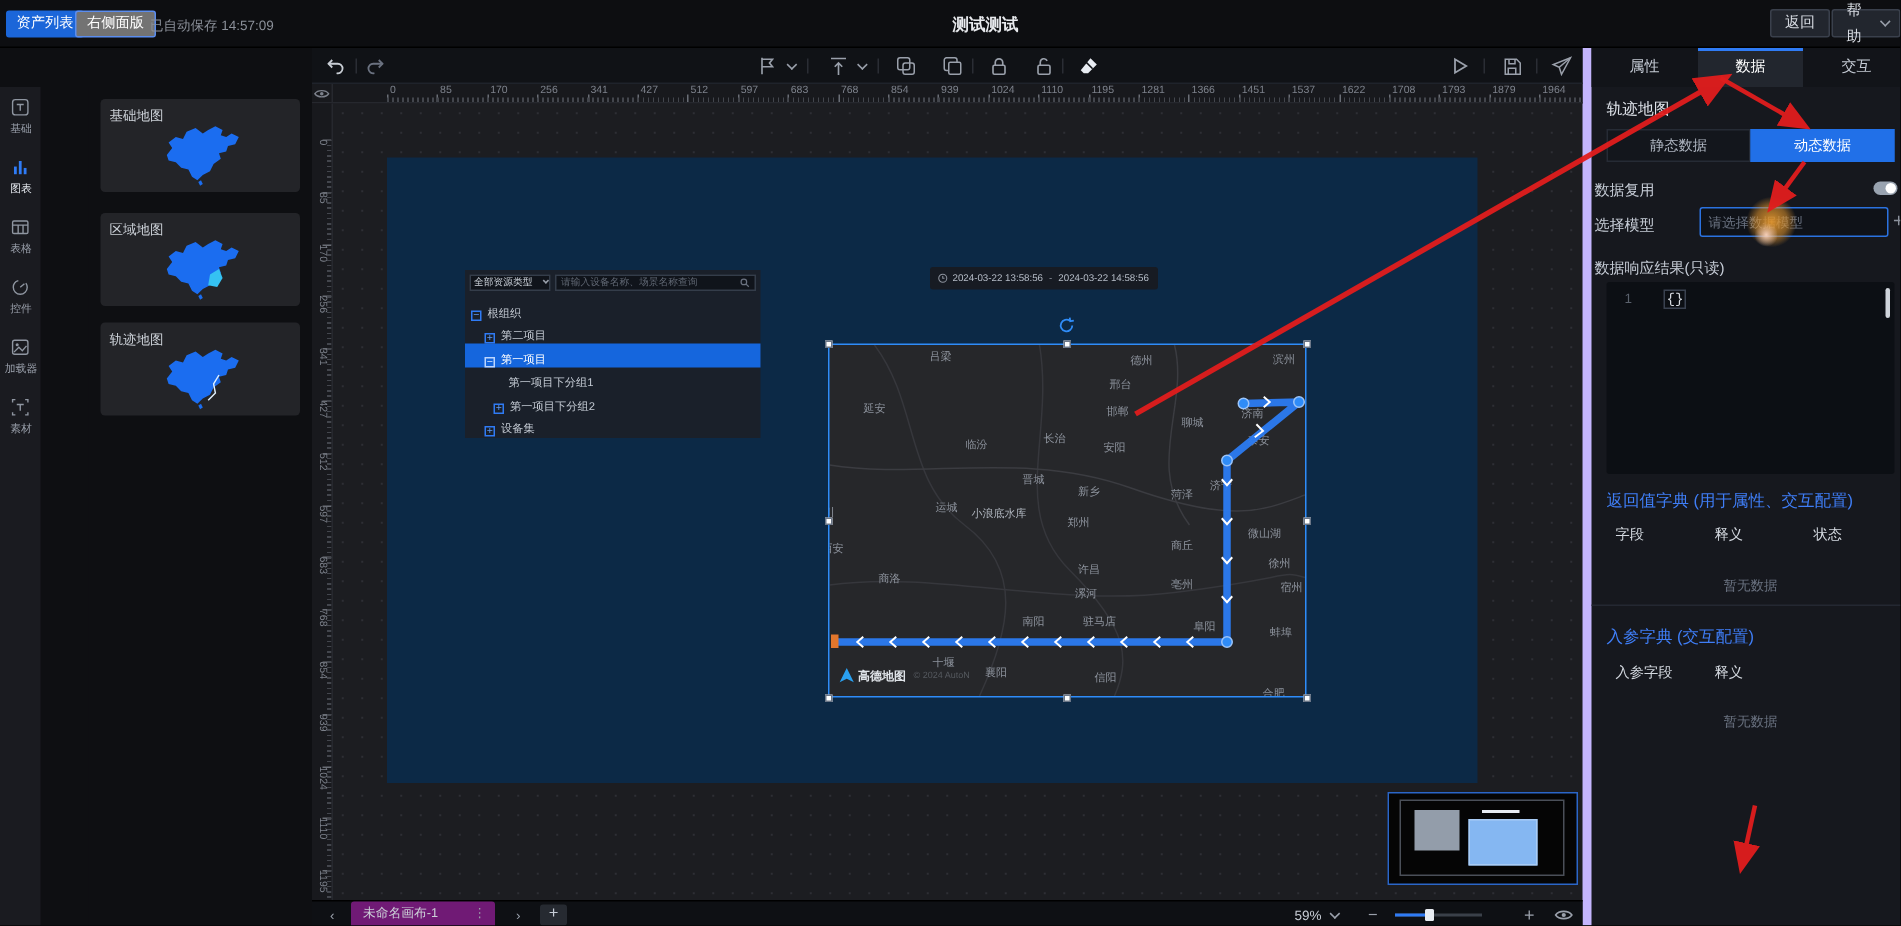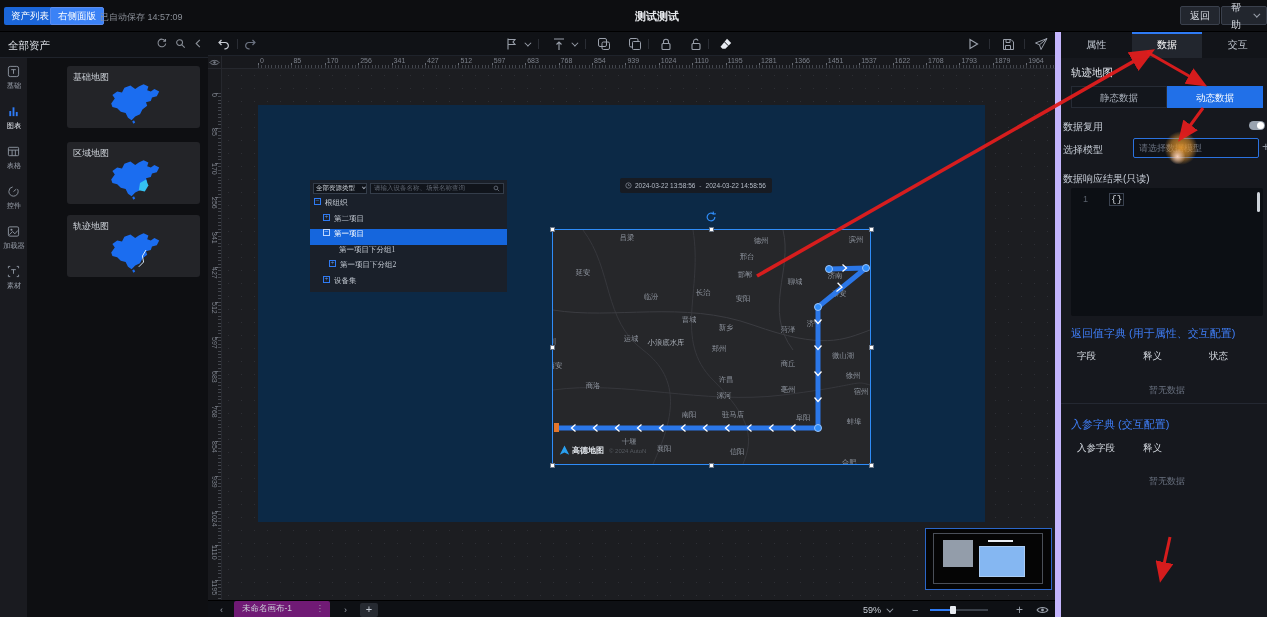--- a/index.html
+++ b/index.html
@@ -3,21 +3,21 @@
 <meta charset="utf-8">
 <style>
 * { margin:0; padding:0; box-sizing:border-box; }
 html,body { background:#000; }
 #app { position:relative; width:1267px; height:617px; overflow:hidden;
   font-family:"Liberation Sans","DejaVu Sans",sans-serif; background:#0e0f12; color:#c6ccd6; }
 
 
 .topbar { position:absolute; left:0; top:0; width:1267px; height:32px; background:#0d0e11; border-bottom:1px solid #000; z-index:10; }
 .tb-btn { position:absolute; top:7px; height:18px; padding:0 7px; font-size:9.5px; line-height:17px; color:#fff; background:#1b66d9; border-radius:2px; }
-.tb-btn.b2 { background:#3b82f6; border:1px solid #5b8def; line-height:15px; }
+.tb-btn.b2 { background:#737373; border:1px solid #5b8def; line-height:15px; }
 .tb-autosave { position:absolute; left:100px; top:11px; font-size:9px; color:#8b9099; }
 .tb-title { position:absolute; left:597px; top:9px; width:120px; text-align:center; font-size:11px; font-weight:bold; color:#e8eaee; }
 .tb-right { position:absolute; top:6px; height:19px; padding:0 9px; font-size:10px; line-height:17px; color:#d7dbe2; background:#22262e; border:1px solid #3a404c; border-radius:2px; display:flex; align-items:center; gap:4px; }
 .chev { display:inline-block; width:5px; height:5px; border-right:1.2px solid #9aa0ab; border-bottom:1.2px solid #9aa0ab; transform:rotate(45deg) translateY(-2px); }
 
 
 .asset-header { position:absolute; left:0; top:32px; width:208px; height:26px; background:#101216; border-bottom:1px solid #1f232b; z-index:5; }
 .asset-header .t { position:absolute; left:8px; top:7px; font-size:10.5px; color:#dde1e8; }
 .ah-icons { position:absolute; right:6px; top:6px; display:flex; gap:8px; color:#8b9099; }
 .nav-strip { position:absolute; left:0; top:58px; width:27px; height:559px; background:#1a1b20; }
@@ -52,21 +52,21 @@
 .canvas-outer { position:absolute; left:222px; top:69px; width:833px; height:531px; background:#1c1d21;
   background-image:radial-gradient(#2e2f35 0.8px, transparent 1px); background-size:13px 13px; overflow:hidden; }
 .canvas-blue { position:absolute; left:36px; top:36px; width:727px; height:417px; background:#0c2946; }
 
 
 .tree { position:absolute; left:52px; top:75px; width:197px; height:112px; background:#1a202a; }
 .tree-dd { position:absolute; left:3px; top:3px; width:54px; height:11px; background:#10141b; border:1px solid #343d4a; font-size:6.5px; color:#ced4dc; display:flex; align-items:center; padding:0 2px; gap:2px; }
 .tree-dd .chev { width:3px; height:3px; margin-left:auto; }
 .tree-search { position:absolute; left:60px; top:3px; width:134px; height:11px; background:#10141b; border:1px solid #343d4a; font-size:6.5px; color:#5f6672; display:flex; align-items:center; padding:0 3px; }
 .tree-rows { position:absolute; left:0; top:18px; width:197px; }
-.tree-row { height:15.5px; display:flex; align-items:flex-start; gap:4px; font-size:7.5px; color:#c3c9d2;font-family:Liberation Serif, serif; }
+.tree-row { height:15.5px; display:flex; align-items:flex-end; gap:4px; font-size:7.5px; color:#c3c9d2; }
 .tree-row.sel { background:#1566dd; color:#fff; }
 .exp { width:7px; height:7px; border:1px solid #2f7bf5; color:#5f9bf7; font-size:7px; line-height:5px; text-align:center; flex:none; }
 .tree-row.sel .exp { border-color:#bcd6ff; color:#dceaff; }
 
 
 .datepicker { position:absolute; left:362px; top:73px; width:152px; height:15px; background:#171b23; border-radius:2px; display:flex; align-items:center; font-size:6.5px; color:#b6bdc8; }
 .datepicker .sep { margin:0 4px; color:#8b919c; }
 
 
 .mapbox { position:absolute; left:295px; top:125px; width:317px; height:234px; background:#26272a; overflow:hidden; }
@@ -144,36 +144,20 @@
     <div class="tb-title">测试测试</div>
     <div class="tb-right" style="left:1180px">
         <span>返回</span>
       </div>
     <div class="tb-right" style="left:1221px">
         <span>帮助</span>
         <span class="chev"></span>
       </div>
   </div>
 
-  <div class="asset-header">
-    <div class="t">全部资产</div>
-    <div class="ah-icons">
-      <svg class="icon" width="11" height="11" viewBox="0 0 12 12">
-          <path d="M10,3.2A4.2,4.2 0 1 0 10.6,6" fill="none" stroke="currentColor" stroke-width="1.1"></path>
-          <path d="M10.4,1v2.6H7.8" fill="none" stroke="currentColor" stroke-width="1.1"></path>
-        </svg>
-      <svg class="icon" width="11" height="11" viewBox="0 0 12 12">
-          <circle cx="5" cy="5" r="3.2" fill="none" stroke="currentColor" stroke-width="1.1"></circle>
-          <path d="M7.5,7.5L10.6,10.6" stroke="currentColor" stroke-width="1.1"></path>
-        </svg>
-      <svg class="icon" width="8" height="11" viewBox="0 0 8 12">
-          <path d="M6,2L2,6l4,4" fill="none" stroke="currentColor" stroke-width="1.2"></path>
-        </svg>
-    </div>
-  </div>
 
   <div class="nav-strip">
     <div class="nav-item">
       <svg class="icon" width="13" height="13" viewBox="0 0 14 14">
           <rect x="1.5" y="1.5" width="11" height="11" rx="2" fill="none" stroke="#8f96a1"></rect>
           <path d="M4.5,5h5M7,5v4.5" stroke="#8f96a1" fill="none"></path>
         </svg>
       <span class="lb">基础</span>
     </div>
     <div class="nav-item active">

